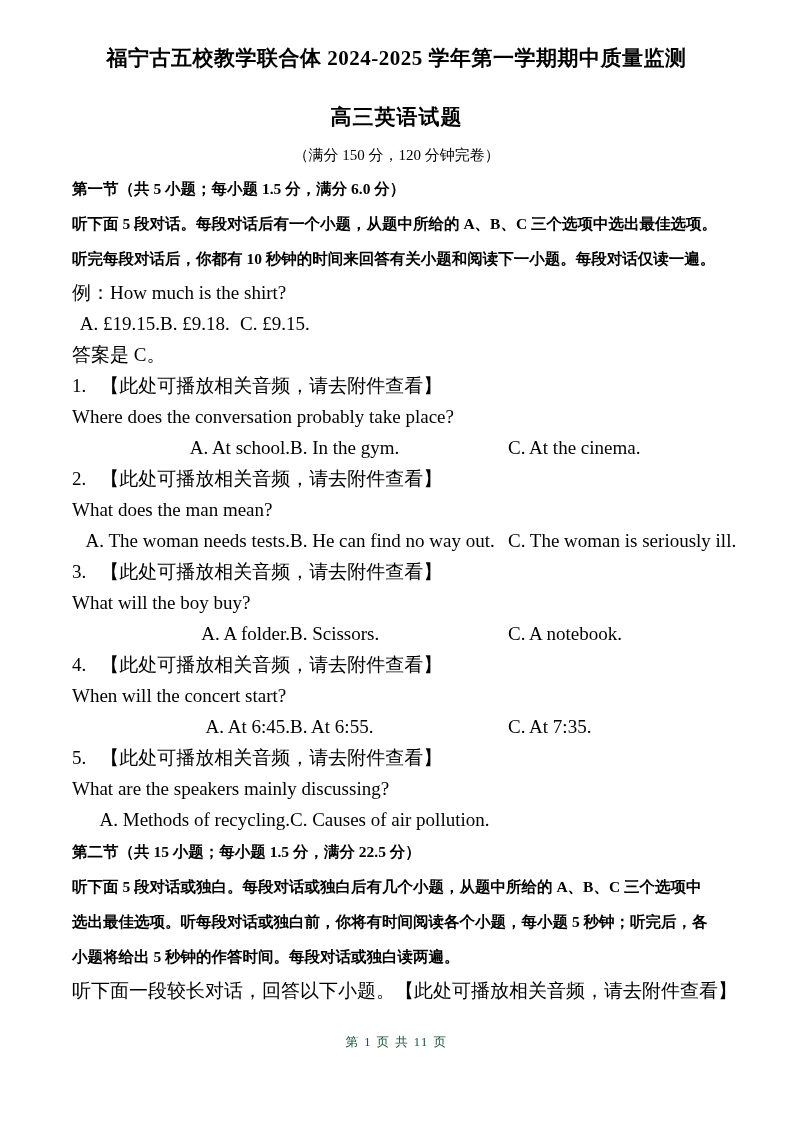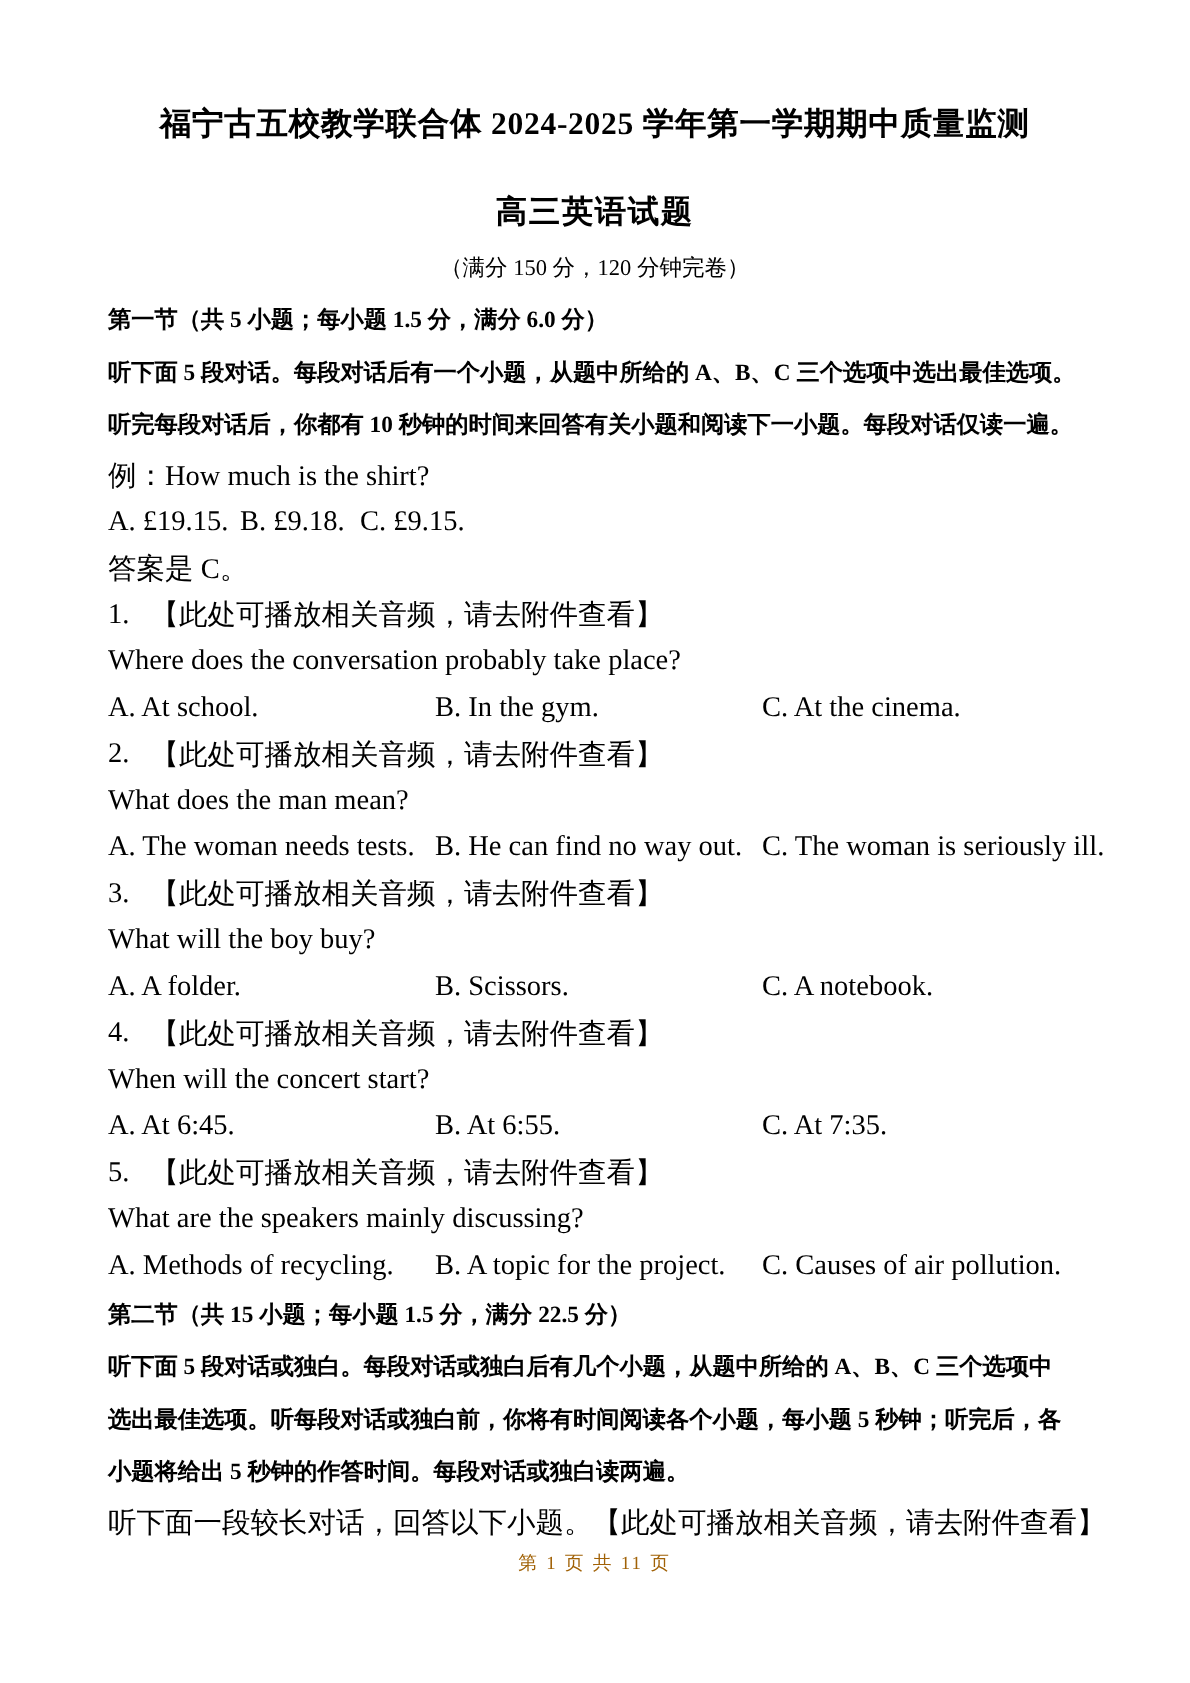--- a/index.html
+++ b/index.html
@@ -8,48 +8,48 @@
     width: 793px; height: 1122px;
     font-family: "Liberation Serif", "DejaVu Serif", serif;
     color: #000000;
     overflow: hidden;
   }
   .page {
     position: relative;
     width: 793px; height: 1122px;
     background: #ffffff;
   }
-  .doc-header { padding-top: 66px; text-align: center; }
+  .doc-header { padding-top: 42px; text-align: center; }
   .doc-title {
     font-size: 21px; font-weight: bold; line-height: 32px;
     letter-spacing: 0.5px;
   }
   .doc-subtitle {
     font-size: 21px; font-weight: bold; line-height: 30px;
     margin-top: 28px; letter-spacing: 1px;
   }
   .score-note {
     font-size: 15px; font-weight: normal; line-height: 22px; margin-top: 12px;
   }
   .content { margin: 6px 53px 0 72px; }
   .row {
     height: 31px; display: flex; align-items: center;
     font-size: 19px; white-space: nowrap;
   }
   .row.bold { height: 35px; font-weight: bold; font-size: 15.5px; }
   .q-num { margin-right: 14px; }
   .opts { display: flex; }
-  .opts .opt-a { width: 218px; }
+  .opts .opt-a { width: 218px; text-align: right; }
   .opts .opt-b { width: 218px; }
   .opts .opt-c { flex: 1; }
   .ex-opts .opt-a { width: 88px; }
   .ex-opts .opt-b { width: 80px; }
   .doc-footer {
     position: absolute; left: 0; right: 0; top: 1034px;
-    text-align: center; font-size: 12.5px; letter-spacing: 1.5px; color: #a16207;
+    text-align: center; font-size: 12.5px; letter-spacing: 1.5px; color: #14532d;
   }
 </style>
 </head>
 <body>
 
 <div class="page">
 
   <header class="doc-header">
     <div class="doc-title">福宁古五校教学联合体 2024-2025 学年第一学期期中质量监测</div>
     <div class="doc-subtitle">高三英语试题</div>
@@ -114,21 +114,20 @@
       <span class="opt-c">C. At 7:35.</span>
     </div>
 
     <div class="row">
       <span class="q-num">5.</span>
       <span>【此处可播放相关音频，请去附件查看】</span>
     </div>
     <div class="row">What are the speakers mainly discussing?</div>
     <div class="row opts">
       <span class="opt-a">A. Methods of recycling.</span>
-      <span class="opt-b">B. A topic for the project.</span>
       <span class="opt-c">C. Causes of air pollution.</span>
     </div>
 
     <div class="row bold">第二节（共 15 小题；每小题 1.5 分，满分 22.5 分）</div>
     <div class="row bold">听下面 5 段对话或独白。每段对话或独白后有几个小题，从题中所给的 A、B、C 三个选项中</div>
     <div class="row bold">选出最佳选项。听每段对话或独白前，你将有时间阅读各个小题，每小题 5 秒钟；听完后，各</div>
     <div class="row bold">小题将给出 5 秒钟的作答时间。每段对话或独白读两遍。</div>
     <div class="row">听下面一段较长对话，回答以下小题。【此处可播放相关音频，请去附件查看】</div>
 
   </main>

